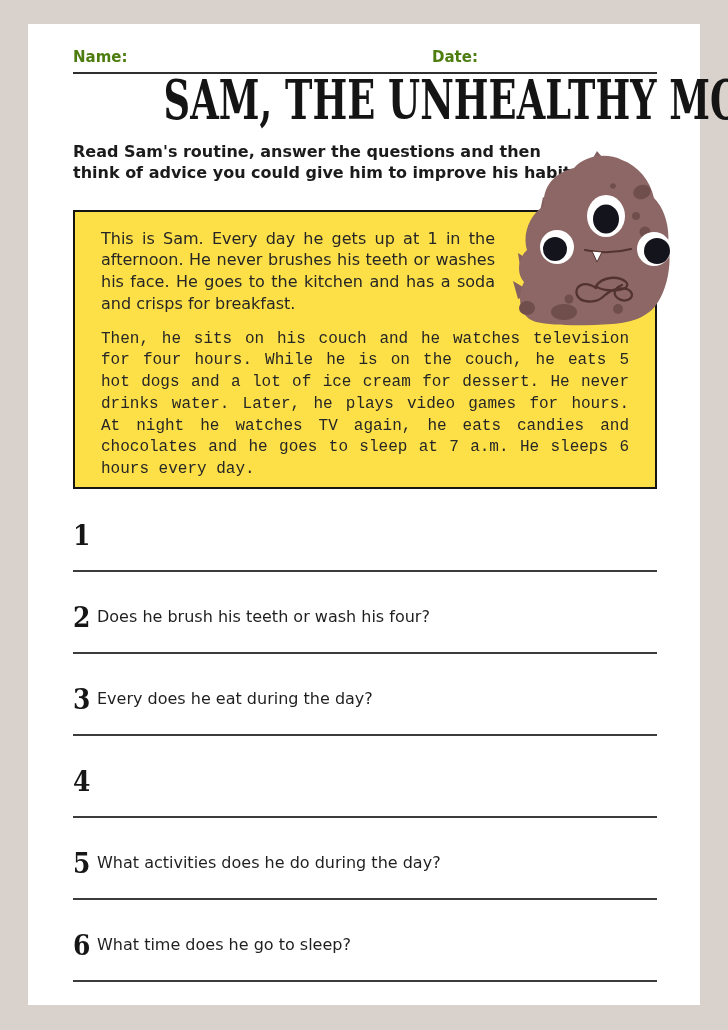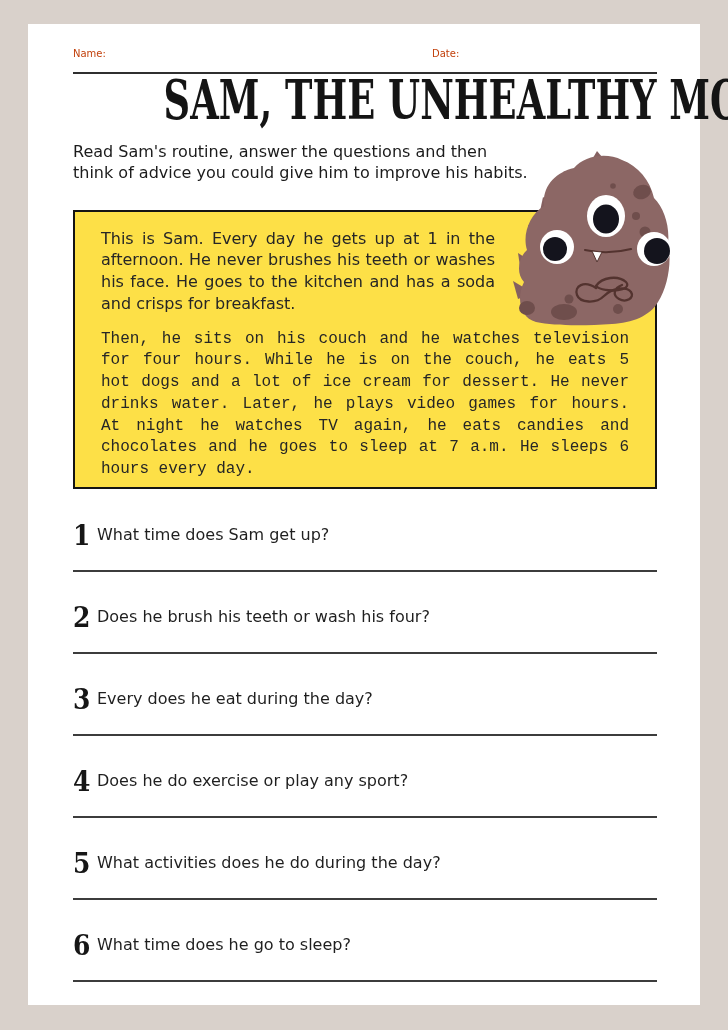--- a/index.html
+++ b/index.html
@@ -11,33 +11,33 @@
   }
   .page {
     position:absolute; left:28px; top:24px; width:672px; height:981px;
     background:#ffffff;
   }
   .content {
     position:relative; box-sizing:border-box; height:100%;
     padding:24px 43px 0 45px;
   }
   
-  .meta-row { position:relative; height:24px; font-size:10px; font-weight:normal; color:#c2410c; }
+  .meta-row { position:relative; height:24px; font-size:15px; font-weight:bold; color:#4d7c0f; }
   .date-label { position:absolute; left:344px; top:0;margin-left:15px; }
   .name-label { position:absolute; left:0; top:0; }
   .meta-underline { border-bottom:2px solid #2f2f2f; }
   
   .title-wrap { margin-top:0; height:52px; display:flex; justify-content:flex-start; align-items:center; overflow:visible; }
   .title-text {
     font-family:"DejaVu Serif","Liberation Serif",serif;
     font-weight:700; font-size:46px; white-space:nowrap; color:#141414;
     transform:scale(0.80,1.18); letter-spacing:0px;
   }
   
-  .instructions { margin-top:16px; font-size:16px; font-weight:normal; line-height:1.3; color:#1b1b1b; }
+  .instructions { margin-top:16px; font-size:16px; font-weight:bold; line-height:1.3; color:#1b1b1b; }
   
   .passage-box {
     margin-top:26px; border:2px solid #141414;
     padding:16px 26px 6px 26px;
     font-size:16px; line-height:1.36; color:#262626;
     position:relative; z-index:1; background:#fde047;
   }
   .passage-p1 { margin:0; padding-right:134px; text-align:justify; }
   .passage-p2 { margin:14px 0 0 0; text-align:justify;font-family:Liberation Mono, monospace; }
   
@@ -81,21 +81,20 @@
     <div class="passage-box">
       <p class="passage-p1">This is Sam. Every day he gets up at 1 in the afternoon. He never brushes his teeth or washes his face. He goes to the kitchen and has a soda and crisps for breakfast.</p>
       <p class="passage-p2">Then, he sits on his couch and he watches television for four hours. While he is on the couch, he eats 5 hot dogs and a lot of ice cream for dessert. He never drinks water. Later, he plays video games for hours. At night he watches TV again, he eats candies and chocolates and he goes to sleep at 7 a.m. He sleeps 6 hours every day.</p>
     </div>
 
     <div class="questions">
 
       <div class="question">
         <div class="q-row">
           <span class="q-num">1</span>
-          <span class="q-text">What time does Sam get up?</span>
         </div>
         <div class="answer-line"></div>
       </div>
 
       <div class="question">
         <div class="q-row">
           <span class="q-num">2</span>
           <span class="q-text">Does he brush his teeth or wash his four?</span>
         </div>
         <div class="answer-line"></div>
@@ -105,21 +104,20 @@
         <div class="q-row">
           <span class="q-num">3</span>
           <span class="q-text">Every does he eat during the day?</span>
         </div>
         <div class="answer-line"></div>
       </div>
 
       <div class="question">
         <div class="q-row">
           <span class="q-num">4</span>
-          <span class="q-text">Does he do exercise or play any sport?</span>
         </div>
         <div class="answer-line"></div>
       </div>
 
       <div class="question">
         <div class="q-row">
           <span class="q-num">5</span>
           <span class="q-text">What activities does he do during the day?</span>
         </div>
         <div class="answer-line"></div>

